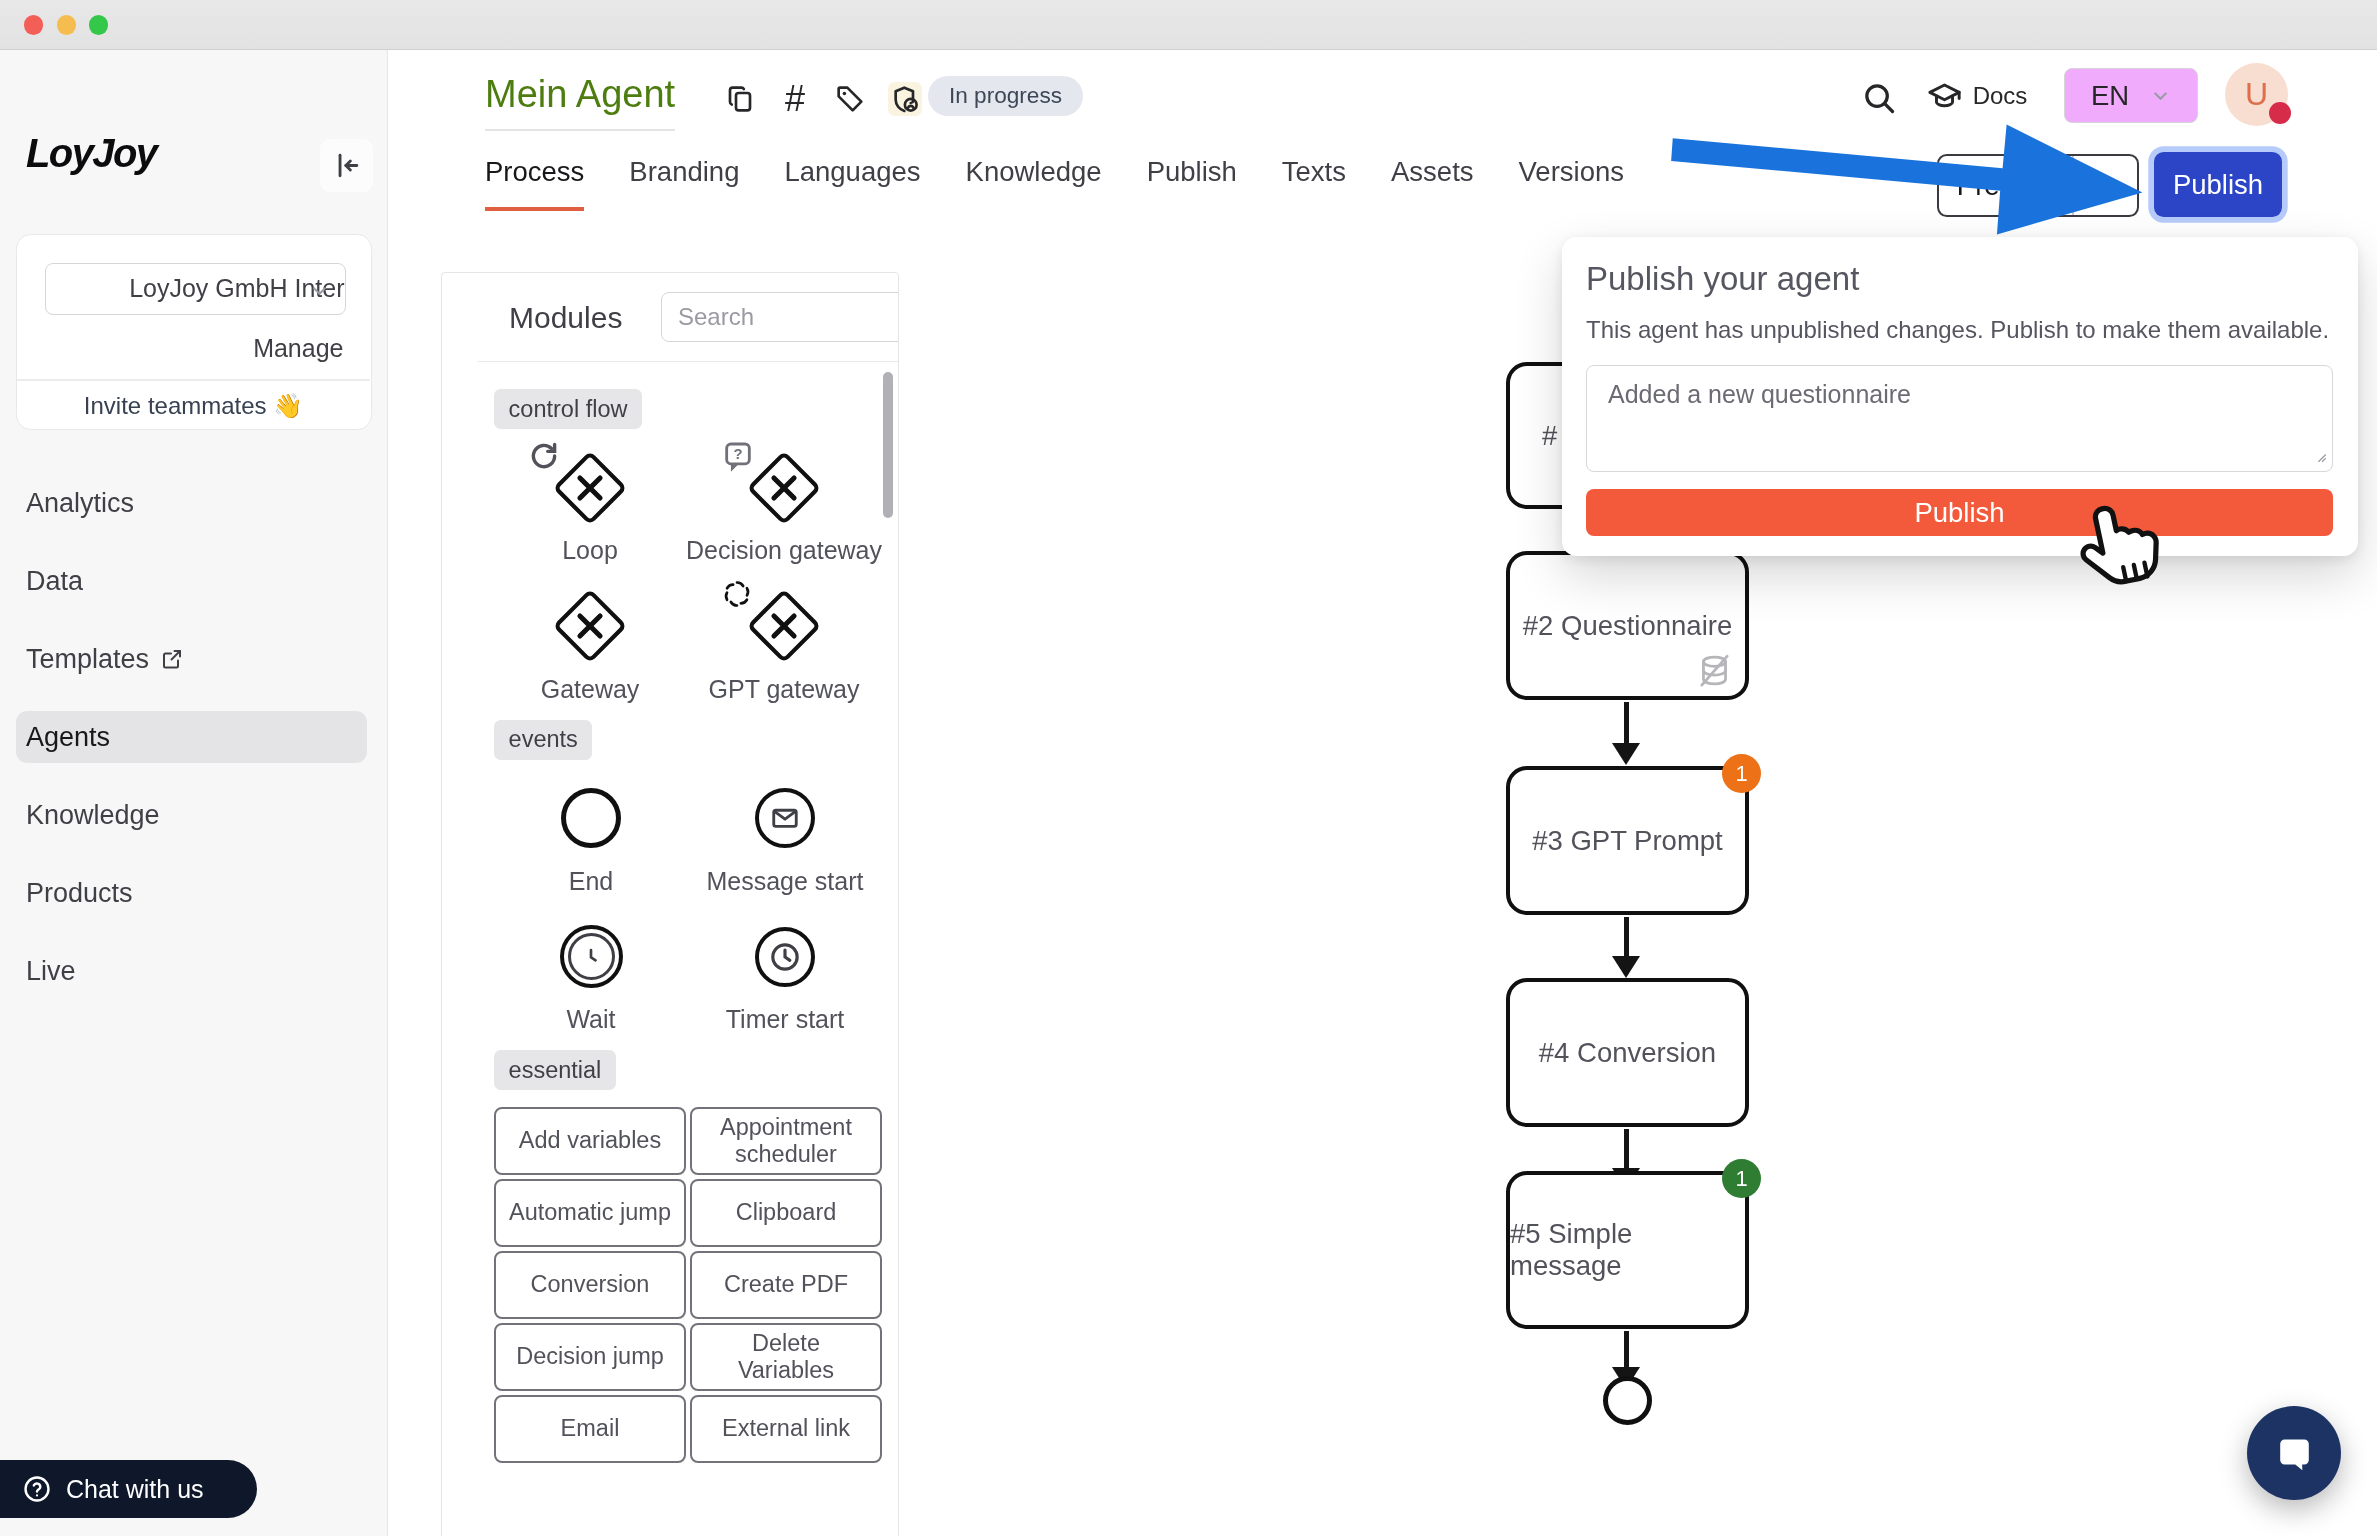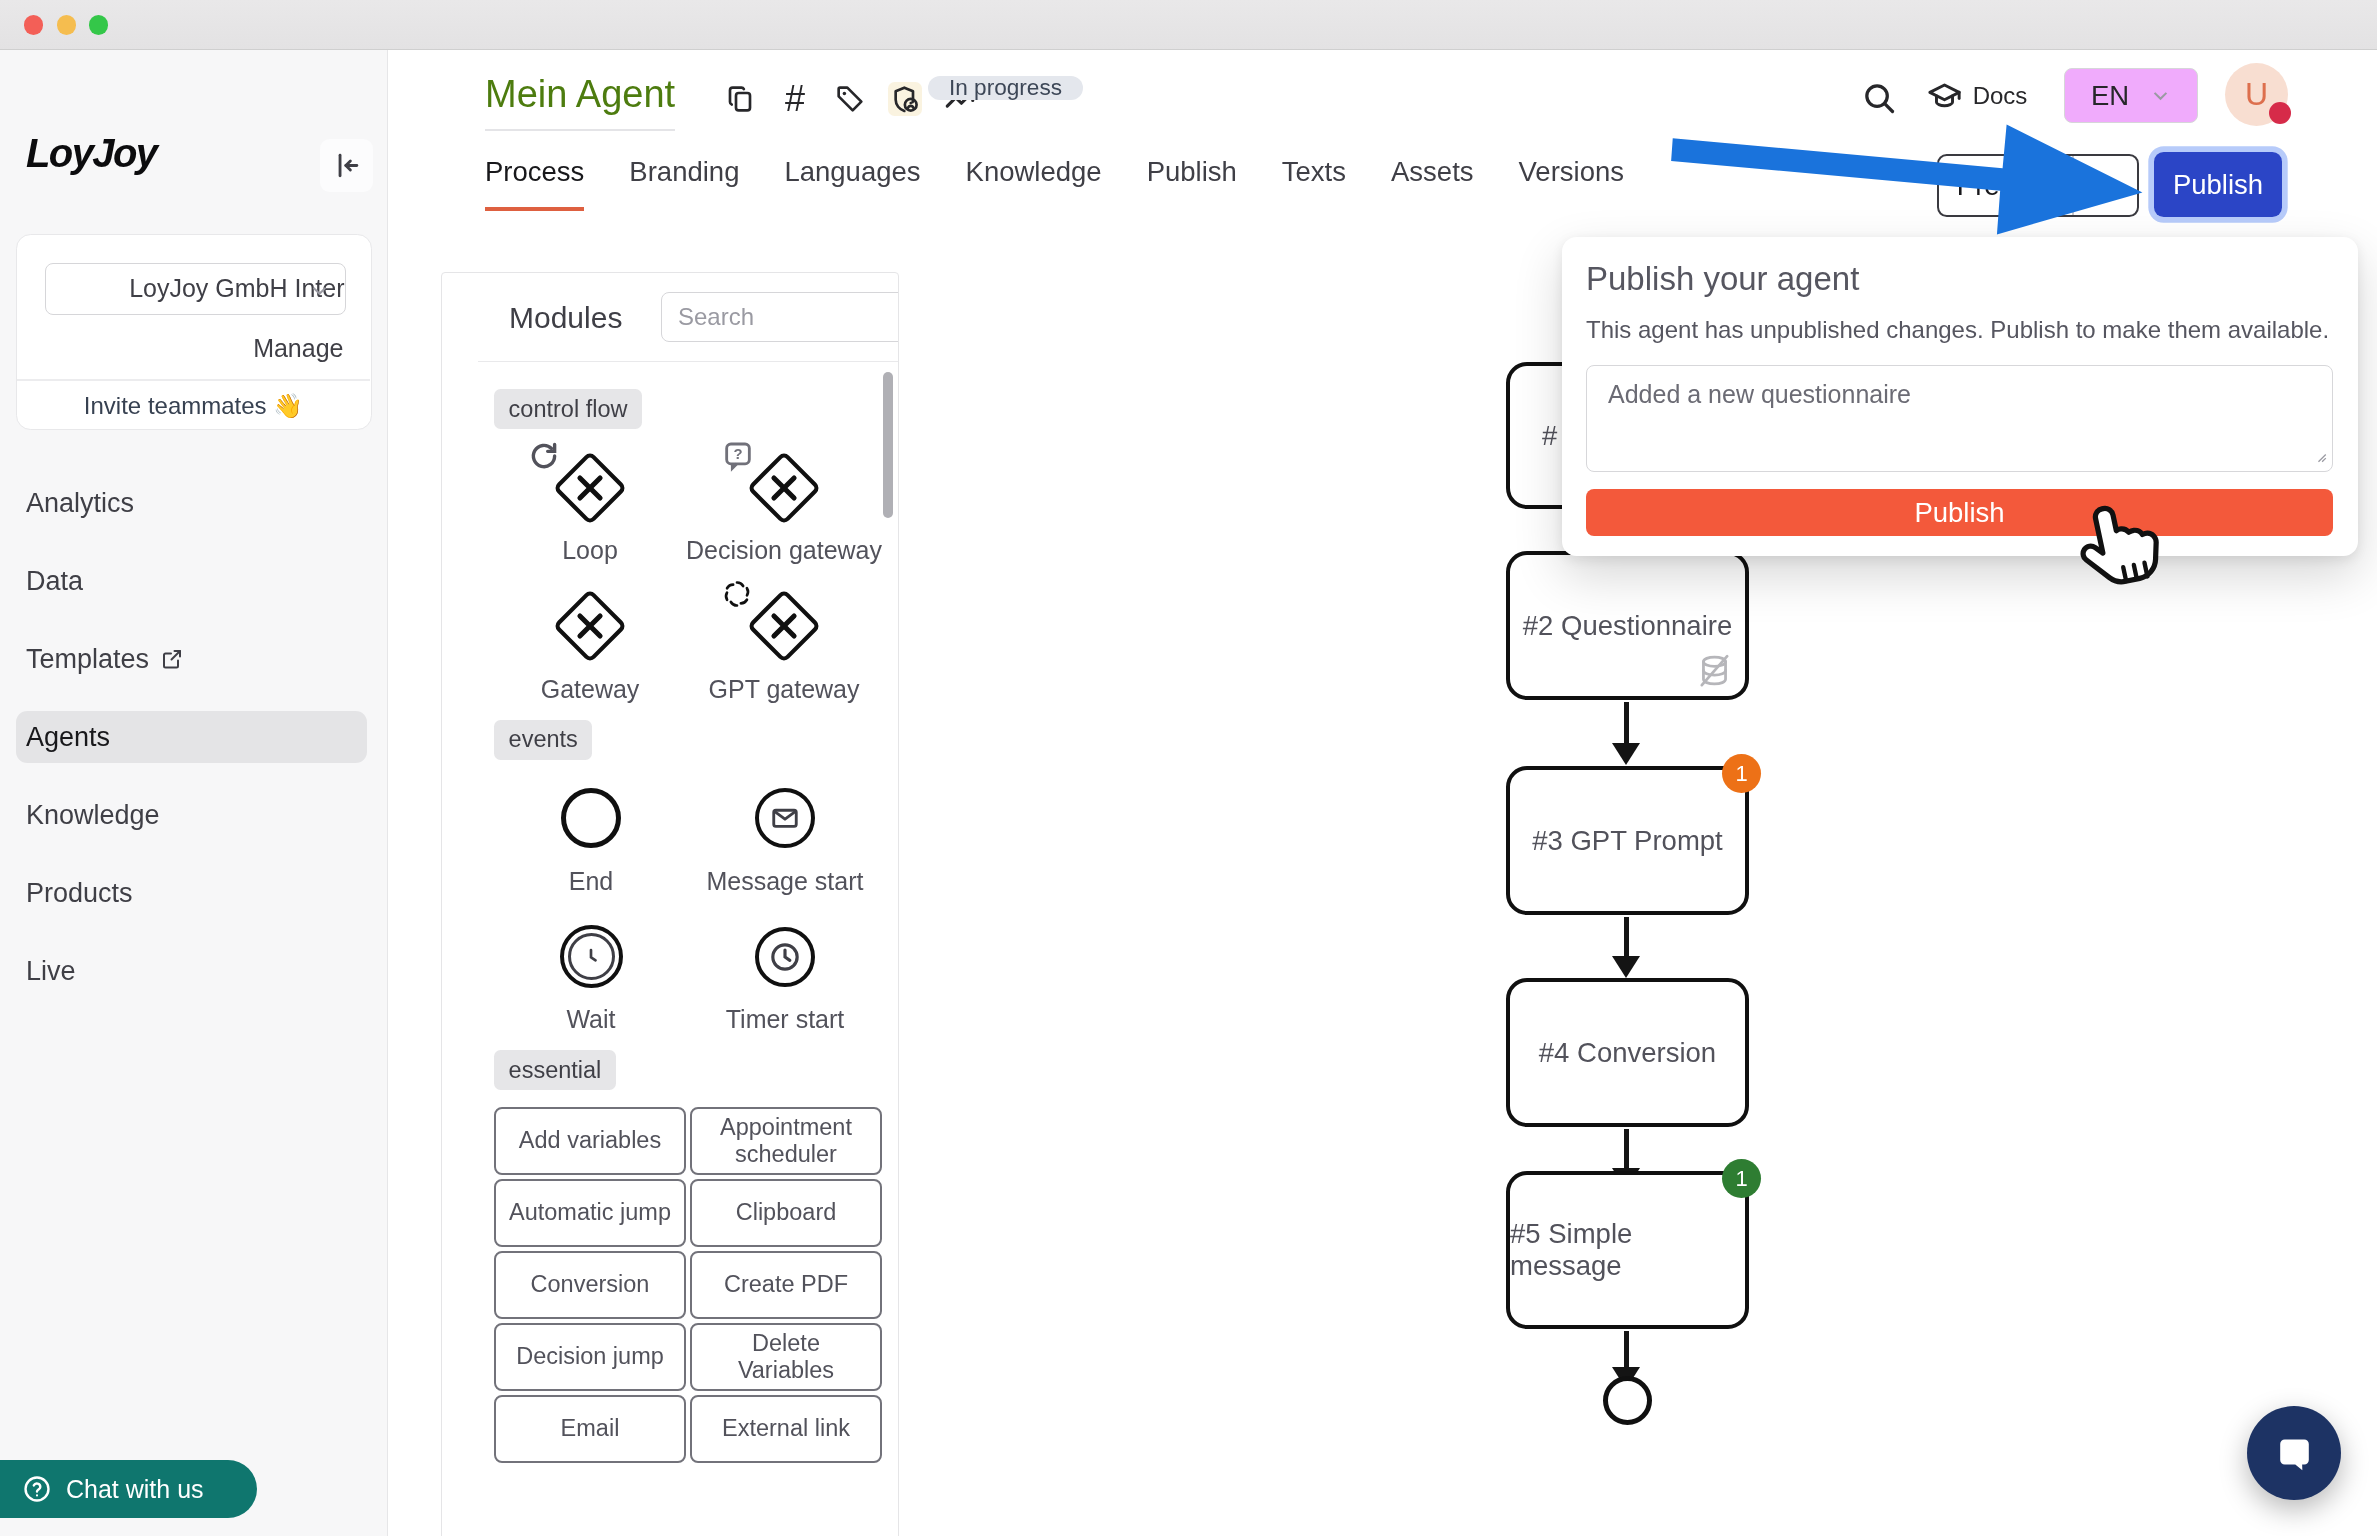--- a/index.html
+++ b/index.html
@@ -33,32 +33,32 @@
   .invite { position:absolute; left:0; top:157px; width:353px; text-align:center;
     font-size:24px; color:#374151; }
   .nav { position:absolute; left:0; top:414px; width:388px; list-style:none; }
   .nav li { position:relative; height:78px; display:flex; align-items:center;
     padding-left:26px; font-size:27px; color:#3f3f46; }
   .nav li.active { color:#18181b; }
   .nav li.active::before { content:""; position:absolute; left:16px; right:21px; top:13px;
     bottom:13px; background:#e4e4e6; border-radius:11.3px; z-index:0; }
   .nav li span { position:relative; z-index:1; display:flex; align-items:center; gap:11.3px; }
   .chat-cta { position:absolute; left:0; top:1410px; width:257px; height:58px;
-    background:#0f766e; border-radius:0 29px 29px 0; display:flex; align-items:center;
+    background:#0f172a; border-radius:0 29px 29px 0; display:flex; align-items:center;
     gap:13px; padding-left:21px; color:#fff; font-size:25px; }
 
   
   .main { position:absolute; left:388px; top:50px; width:1989px; height:1486px; background:#fff; }
   .page-title { position:absolute; left:97px; top:22.6px; font-size:38px; font-weight:500;
     color:#4d7c0f; border-bottom:2.4px solid #e4e4e7; padding-bottom:13px; }
   .title-icons { position:absolute; left:335px; top:32px; display:flex; align-items:center; gap:21px; }
   .ticon { width:34px; height:34px; display:flex; align-items:center; justify-content:center; }
   .ticon.hl { background:#faf3e0; border-radius:6.5px; }
   .hash-glyph { font-size:36px; font-weight:500; color:#27272a; line-height:34px; }
-  .status-pill { position:absolute; left:540px; top:26px; height:24px; padding:0 21px;
+  .status-pill { position:absolute; left:540px; top:26px; height:40px; padding:0 21px;
     background:#e4e7ed; border-radius:808px; display:flex; align-items:center;
     font-size:22.6px; color:#3d4757; }
   .hdr-search { position:absolute; left:1472px; top:29px; width:39px; height:39px; }
   .docs { position:absolute; left:1538px; top:27.5px; display:flex; align-items:center;
     gap:9.7px; font-size:24px; color:#27272a; }
   .lang-btn { position:absolute; left:1676px; top:18px; width:134px; height:55px;
     border:1.6px solid #d6d6d9; border-radius:8px; background:#f0abfc; display:flex;
     align-items:center; justify-content:center; gap:21px; font-size:27.5px; color:#27272a; }
   .avatar { position:absolute; left:1837px; top:13px; width:63px; height:63px; border-radius:50%;
     background:#f8ded1; display:flex; align-items:center; justify-content:center;

